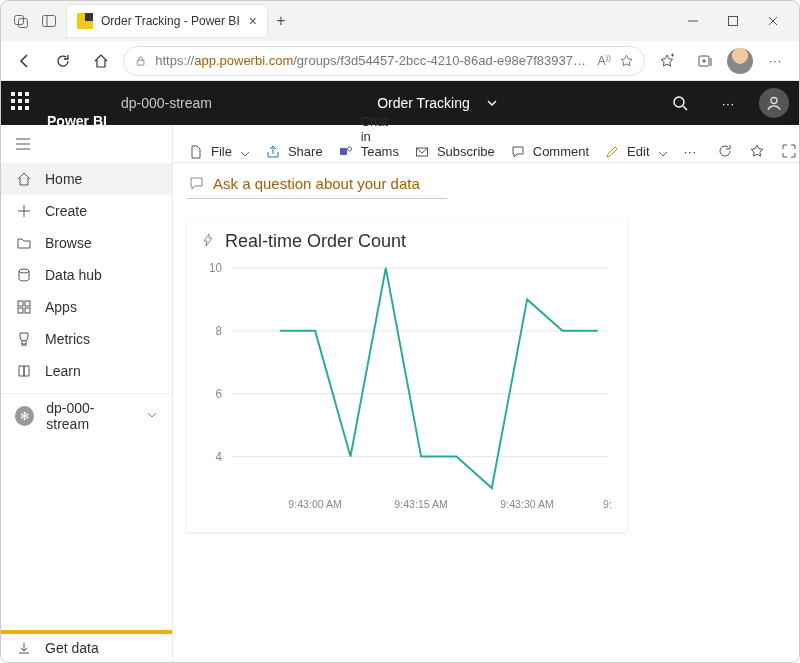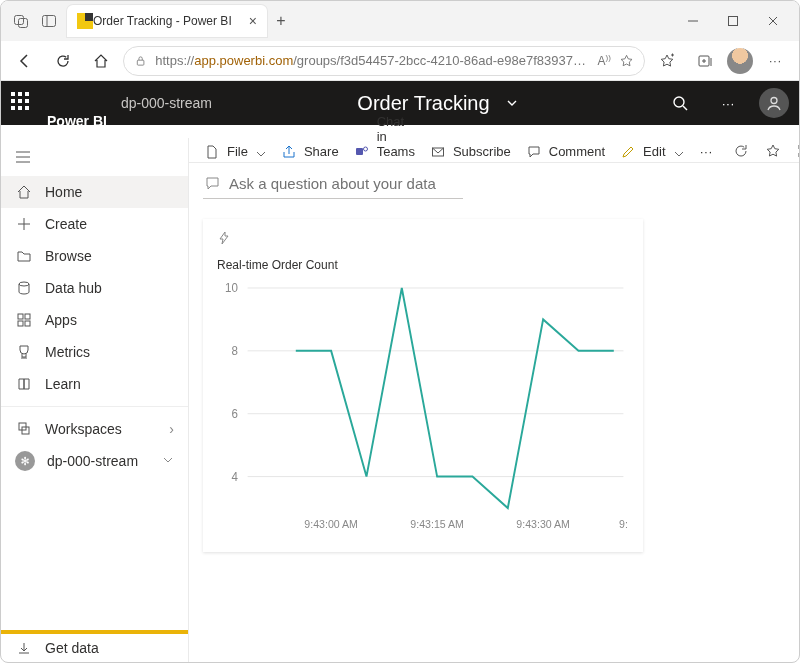--- a/index.html
+++ b/index.html
@@ -24,20 +24,21 @@
     background: #f3f3f3;
   }
   .titlebar .sysicon {
     width: 28px; height: 28px;
     display: flex; align-items: center; justify-content: center;
     color: #555;
   }
   .tab {
     display: flex;
     align-items: center;
+    gap: 8px;
     background: #fff;
     border-radius: 6px 6px 0 0;
     height: 32px;
     padding: 0 10px;
     margin-left: 4px;
     min-width: 200px;
     box-shadow: 0 0 0 1px rgba(0,0,0,.05);
   }
   .tab .favicon {
     width: 16px; height: 16px;
@@ -85,42 +86,42 @@
     color:#fff;
     display:flex;
     align-items:center;
     padding:0 10px;
     gap:14px;
   }
   .waffle { width:22px; height:22px; display:grid; grid-template-columns:repeat(3,4px); grid-template-rows:repeat(3,4px); gap:3px;}
   .waffle span{background:#fff;}
   .pbi-title{font-weight:600; font-size:14px;margin-top:36px;}
   .pbi-sub{color:#c8c6c4; font-size:14px;}
-  .pbi-center{flex:1; display:flex; justify-content:center; align-items:center; gap:16px; font-size:20px;}
+  .pbi-center{flex:1; display:flex; justify-content:center; align-items:center; gap:16px; font-size:14px;}
   .hicon{width:34px;height:34px;display:flex;align-items:center;justify-content:center;color:#fff;}
   .hicon.person{background:#555;border-radius:50%; width:30px;height:30px;}
   
   .appbody{display:flex; height:calc(100% - 124px);}
-  .leftcol{width:188px; border-right:1px solid #eaeaea; display:flex; flex-direction:column;margin-top:13px;}
+  .leftcol{width:172px; border-right:1px solid #eaeaea; display:flex; flex-direction:column;}
   .hamb{height:38px; display:flex; align-items:center; padding:0 14px; color:#555;}
   .navitem{height:32px; display:flex; align-items:center; gap:12px; padding:0 14px; color:#323130; font-size:14px;}
   .navitem .nicon{width:18px; height:18px; display:flex; align-items:center; justify-content:center; color:#555;}
   .navitem.sel{background:#f3f2f1;}
   .navitem .chev{margin-left:auto; color:#888;}
   .divider{height:1px;background:#eee;margin:6px 0;}
   .leftspacer{flex:1;}
   .maincol{flex:1; display:flex; flex-direction:column; min-width:0;}
   .toolbar{height:38px; border-bottom:1px solid #eaeaea; display:flex; align-items:center; gap:4px; padding:0 10px; font-size:13px; color:#323130;}
   .tbitem{display:flex; align-items:flex-end; gap:8px; padding:0 6px; height:30px;}
   .tbitem .ticon{color:#555; display:flex;}
   .tbspacer{flex:1;}
   .askrow{padding:8px 14px;}
-  .askbox{display:inline-flex; align-items:center; gap:8px; border-bottom:1px solid #c8c6c4; padding:4px 2px 6px 2px; color:#737373; font-size:15px; min-width:260px;}
+  .askbox{display:inline-flex; align-items:center; gap:8px; border-bottom:1px solid #c8c6c4; padding:4px 2px 6px 2px; color:#a16207; font-size:15px; min-width:260px;}
   .card{margin:12px 14px; width:440px; background:#fff; box-shadow:0 1px 3px rgba(0,0,0,.12); padding:10px 8px 14px 8px;}
-  .card-head{display:flex; align-items:flex-start; gap:10px; padding:2px 6px 6px 6px; font-size:12px; color:#323130;flex-direction:column;}
+  .card-head{display:flex; align-items:flex-end; gap:10px; padding:2px 6px 6px 6px; font-size:18px; color:#323130;}
   .chartwrap{position:relative; height:260px; width:100%;}
   .chartwrap svg{width:100%; height:100%;}
   .ylabel{font-size:12px; fill:#888;}
   .xlabel{font-size:11px; fill:#888;}
   .gridline{stroke:#e6e6e6; stroke-width:1;}
   .series{fill:none; stroke:#2aa89a; stroke-width:2;}
   .wsicon{width:20px;height:20px;border-radius:50%;background:#999;display:flex;align-items:center;justify-content:center;color:#fff;font-size:11px;}
 </style>
 </head>
 <body>
@@ -311,30 +312,20 @@
     </div>
     <div class="navitem">
       <span class="nicon">
           <svg width="16" height="16" viewBox="0 0 16 16">
             <path d="M3 3h5v10H3zM8 3h5v10H8z" fill="none" stroke="#555"></path>
           </svg>
         </span>
       <span>Learn</span>
     </div>
     <div class="divider"></div>
-    <div class="navitem">
-      <span class="nicon">
-          <svg width="16" height="16" viewBox="0 0 16 16">
-            <rect x="3" y="2" width="7" height="7" fill="none" stroke="#555"></rect>
-            <rect x="6" y="6" width="7" height="7" fill="none" stroke="#555"></rect>
-          </svg>
-        </span>
-      <span>Workspaces</span>
-      <span class="chev">›</span>
-    </div>
     <div class="navitem">
       <span class="wsicon">✻</span>
       <span>dp-000-stream</span>
       <span class="chev"><svg width="12" height="12" viewBox="0 0 12 12">
             <path d="M2 4l4 4 4-4" fill="none" stroke="#888"></path>
           </svg></span>
     </div>
     <div class="leftspacer"></div>
     <div class="navitem" style="border-top:4px solid #eab308;">
       <span class="nicon">

